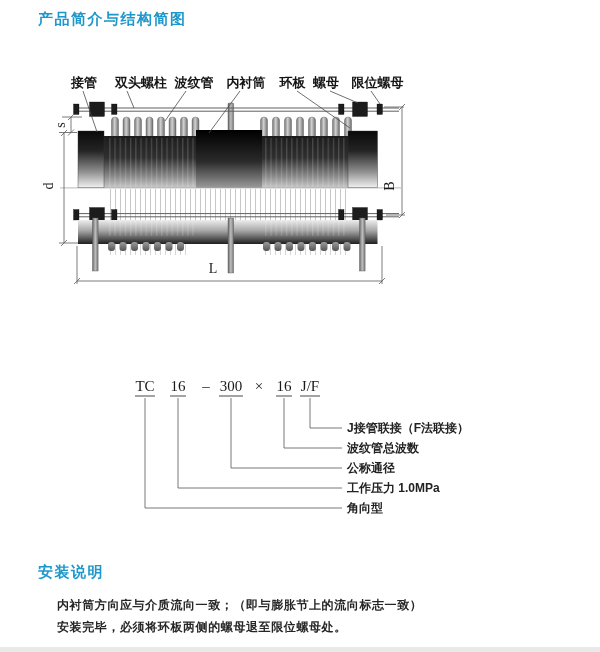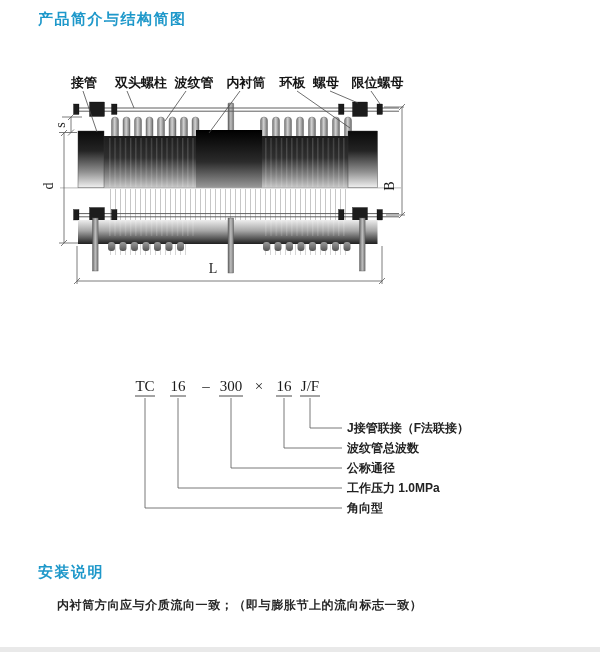--- a/index.html
+++ b/index.html
@@ -237,15 +237,16 @@
     </g>
     <text class="callout" x="347" y="432">J接管联接（F法联接）</text>
     <text class="callout" x="347" y="452">波纹管总波数</text>
     <text class="callout" x="347" y="472">公称通径</text>
     <text class="callout" x="347" y="492">工作压力 1.0MPa</text>
     <text class="callout" x="347" y="512">角向型</text>
   </svg>
 
   <div id="title-install" class="sec-title">安装说明</div>
   <div id="install-1" class="install-line">内衬筒方向应与介质流向一致；（即与膨胀节上的流向标志一致）</div>
+  <div id="install-2" class="install-line">安装完毕，必须将环板两侧的螺母退至限位螺母处。</div>
 
   <div id="page-bottom-edge"></div>
 </div>
 
 </body></html>

